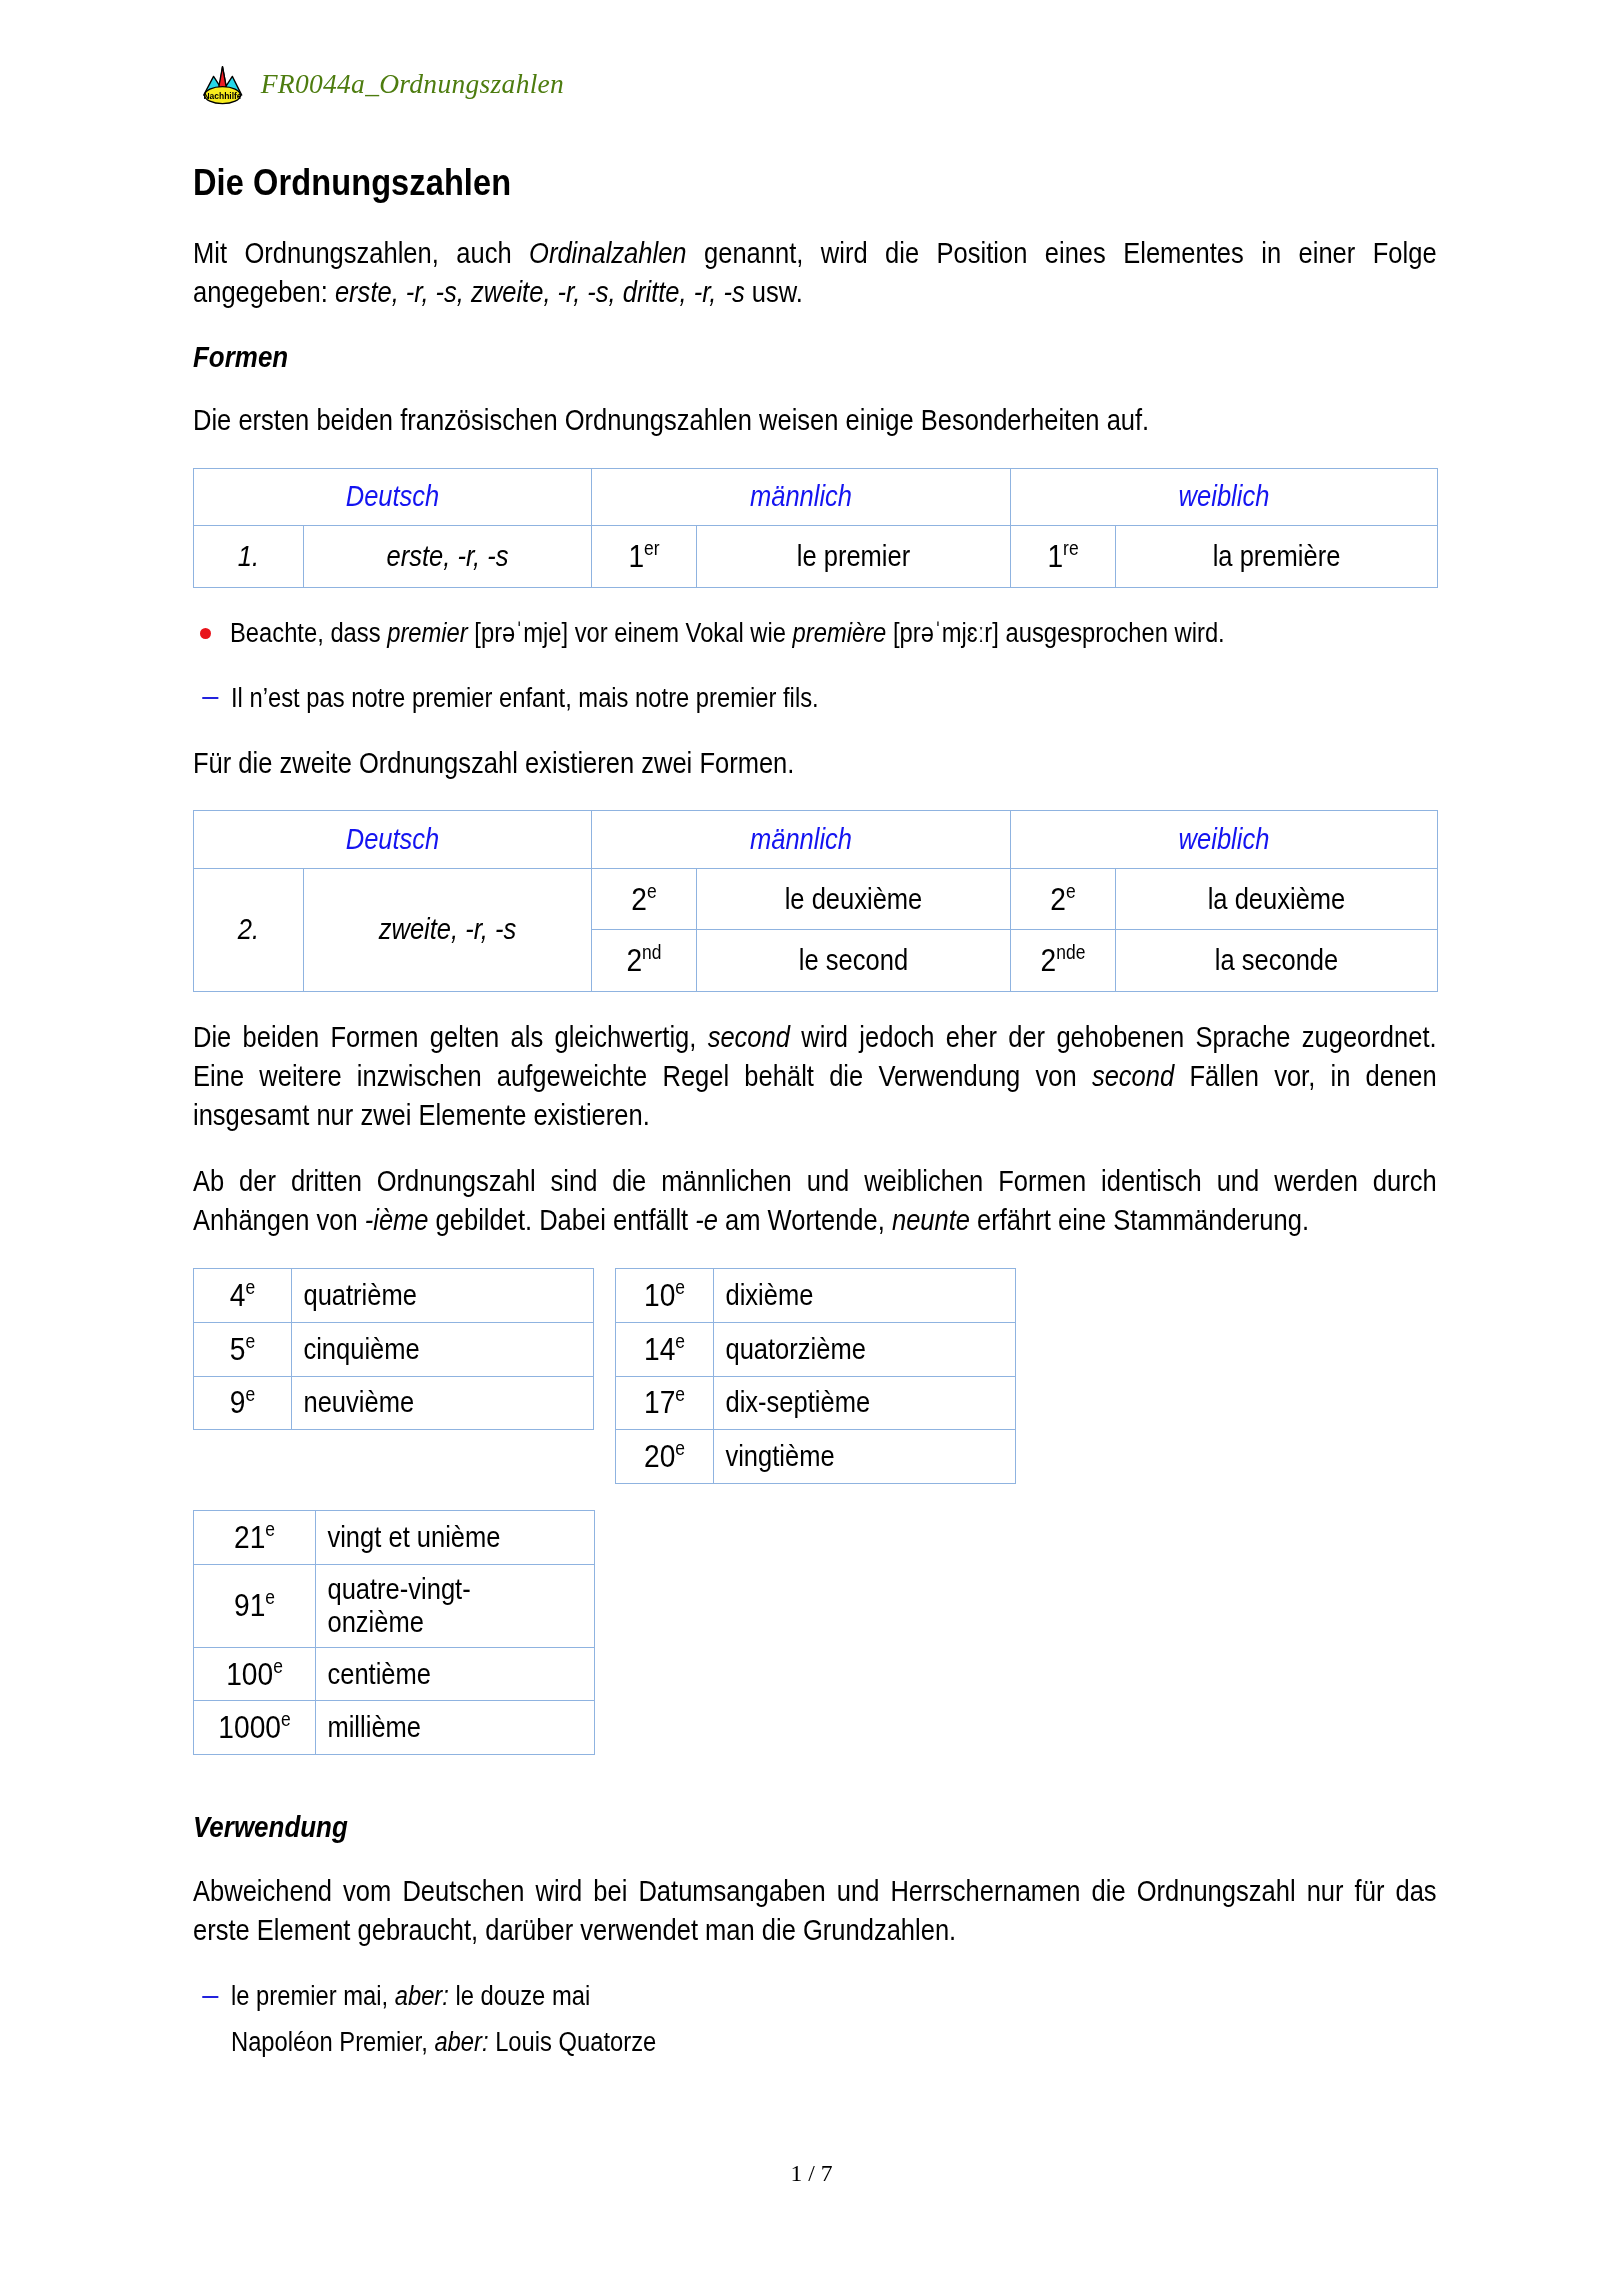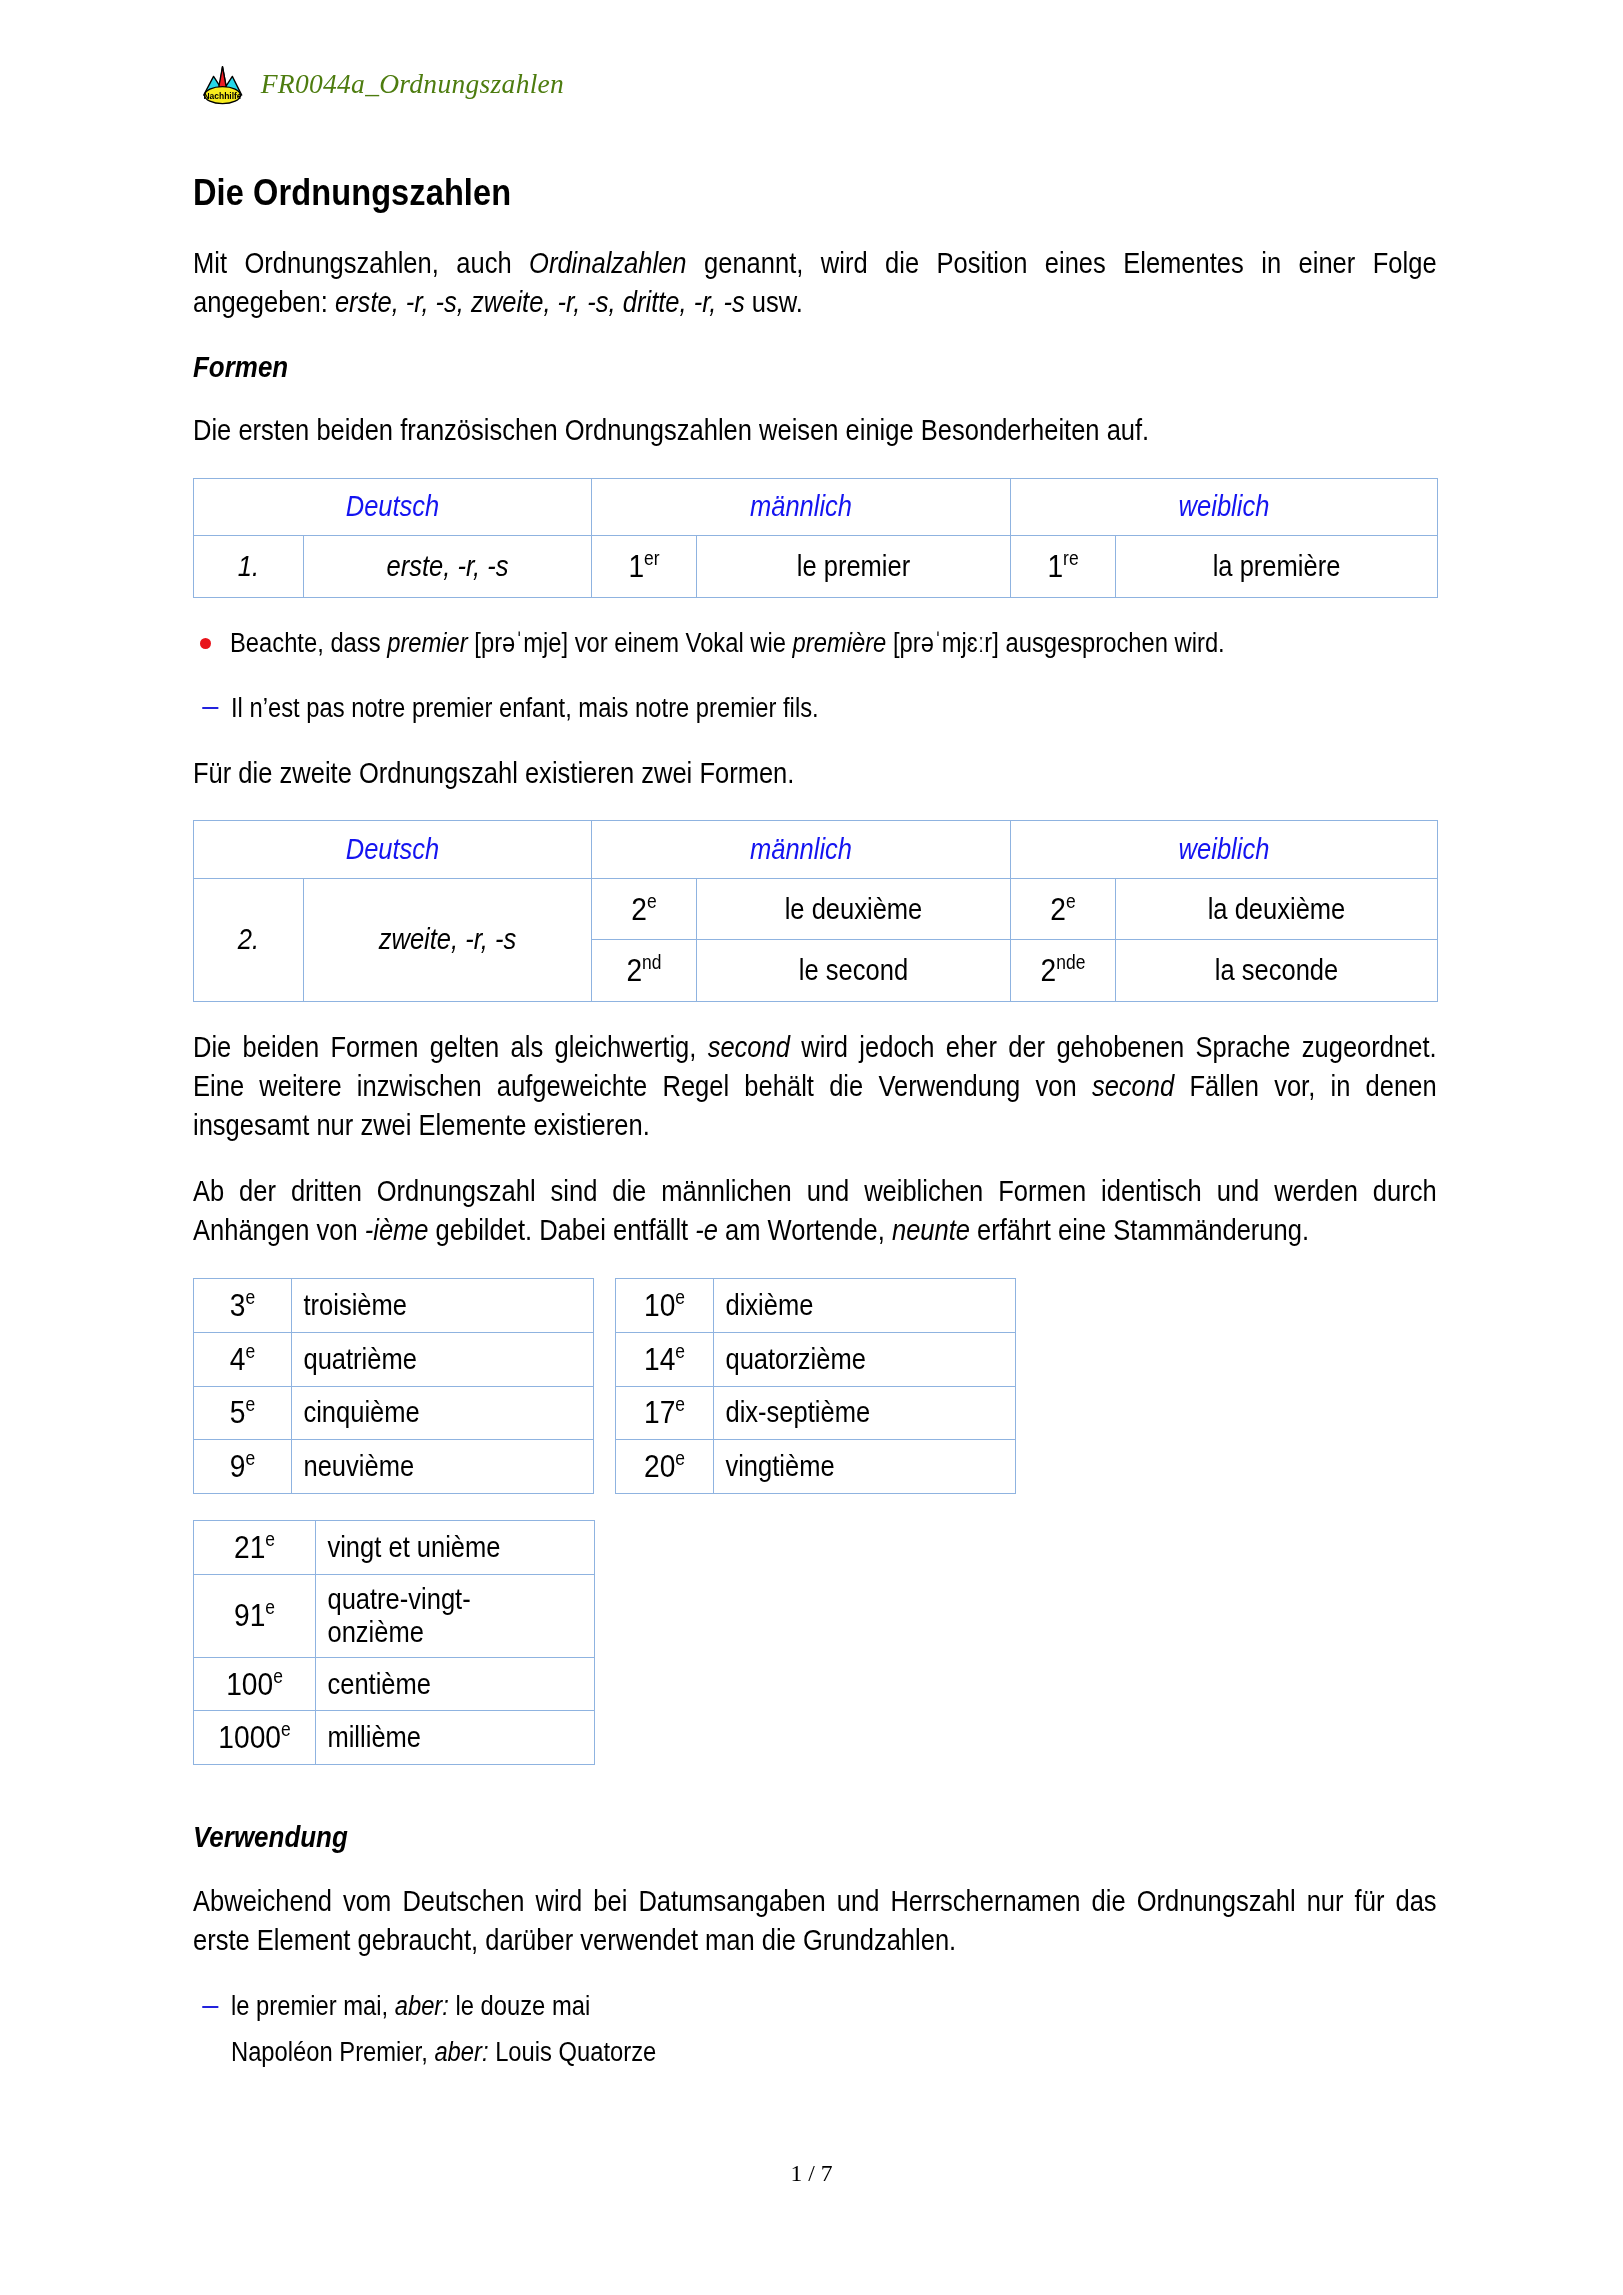--- a/index.html
+++ b/index.html
@@ -45,21 +45,21 @@
     font-size: 27.5px;
     letter-spacing: 0.3px;
     color: #4d7c0f;
     white-space: nowrap;
   }
 
   
   .content {
     position: absolute;
     left: 193px;
-    top: 172px;
+    top: 162px;
     width: 1244px;
   }
 
   h1.doc-title {
     font-family: "Liberation Sans Narrow", "Liberation Sans", sans-serif;
     font-size: 37px;
     font-weight: bold;
     margin: 0 0 30px 0;
     letter-spacing: 0.1px;
     transform: scaleX(0.88);
@@ -329,28 +329,20 @@
 
     <p class="body-text"><span>Ab der dritten Ordnungszahl sind die männlichen und weiblichen Formen identisch und werden durch Anhängen von </span><em>-ième</em><span> gebildet. Dabei entfällt </span><em>-e</em><span> am Wortende, </span><em>neunte</em><span> erfährt eine Stammänderung.</span></p>
 
     <div class="numtbls">
       <table class="bt small">
         <colgroup>
             <col style="width:98px">
             <col style="width:302px">
           </colgroup>
         <tbody>
-            <tr>
-          <td class="numcol ord">
-                <span class="cellpad"><span>3</span><sup>e</sup></span>
-              </td>
-          <td class="wordcol">
-                <span class="cellpad">troisième</span>
-              </td>
-        </tr>
         <tr>
           <td class="numcol ord">
                 <span class="cellpad"><span>4</span><sup>e</sup></span>
               </td>
           <td class="wordcol">
                 <span class="cellpad">quatrième</span>
               </td>
         </tr>
         <tr>
           <td class="numcol ord">

